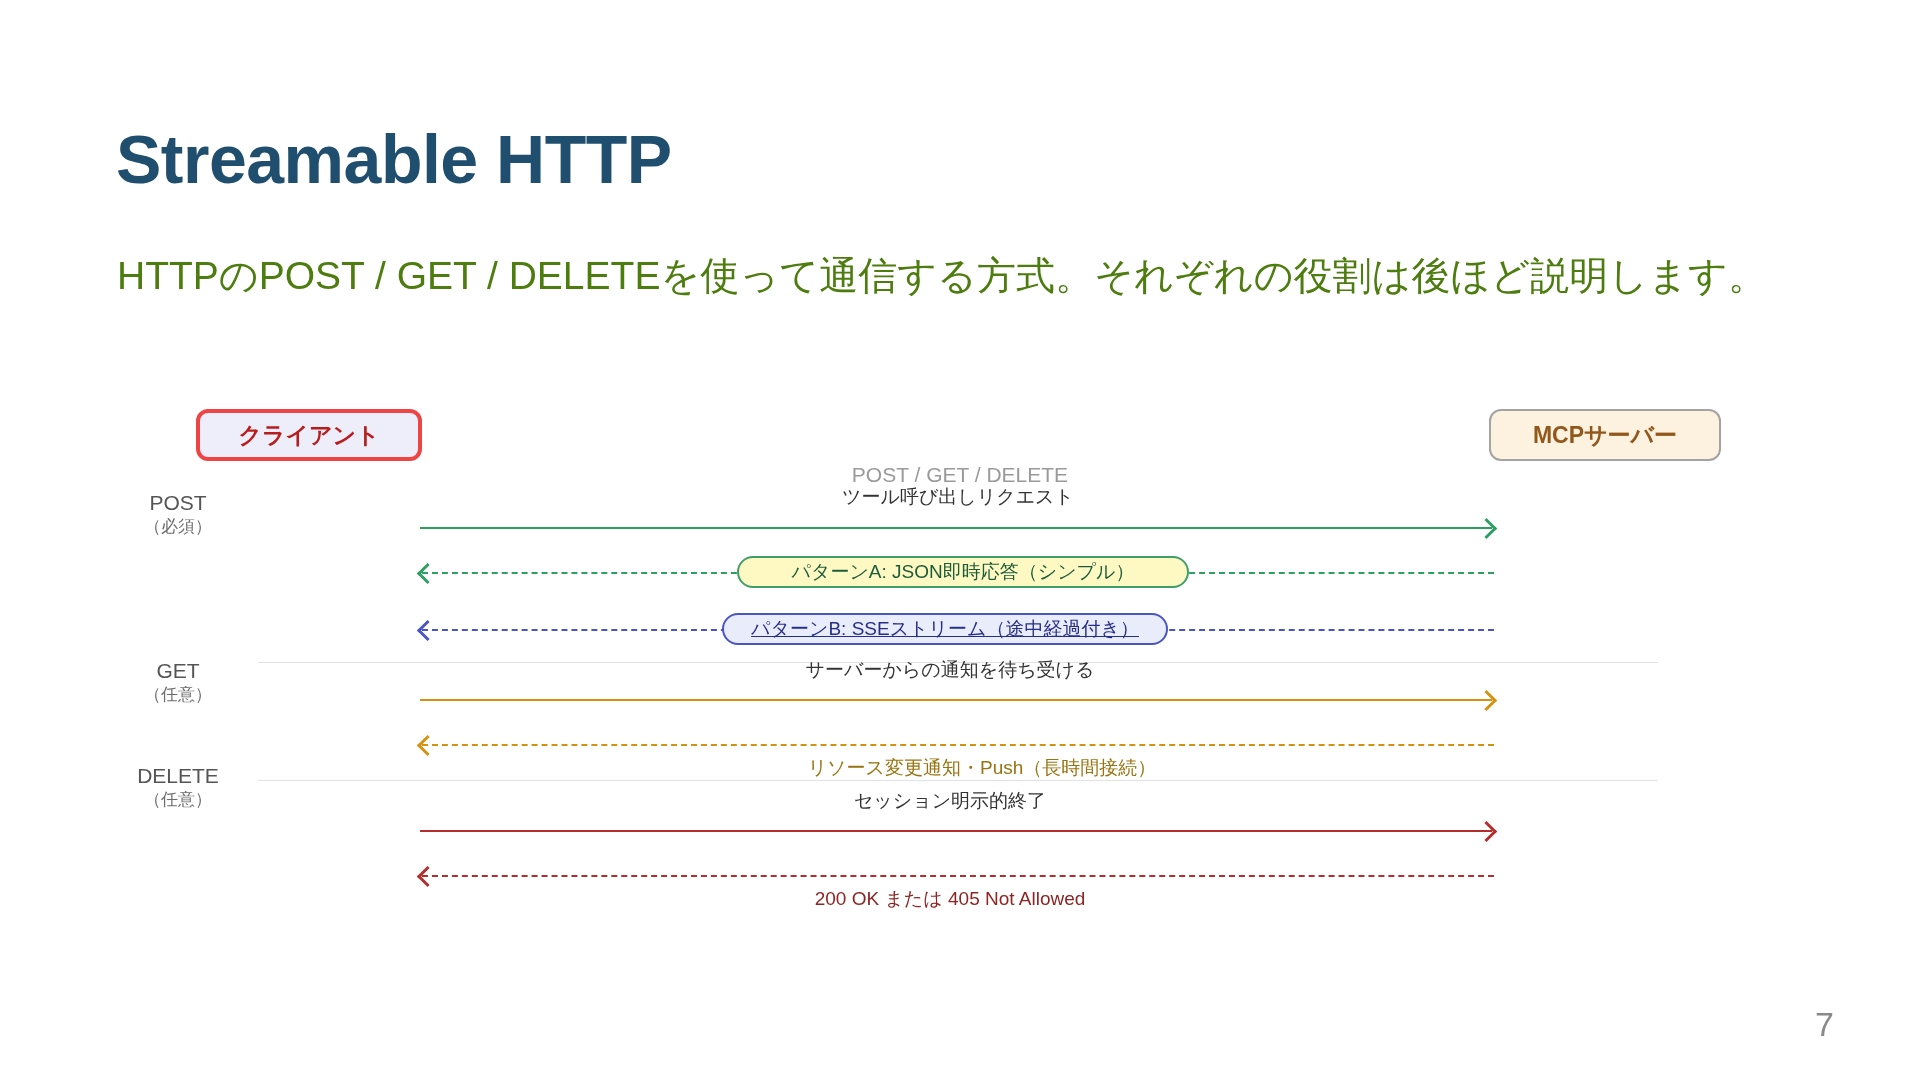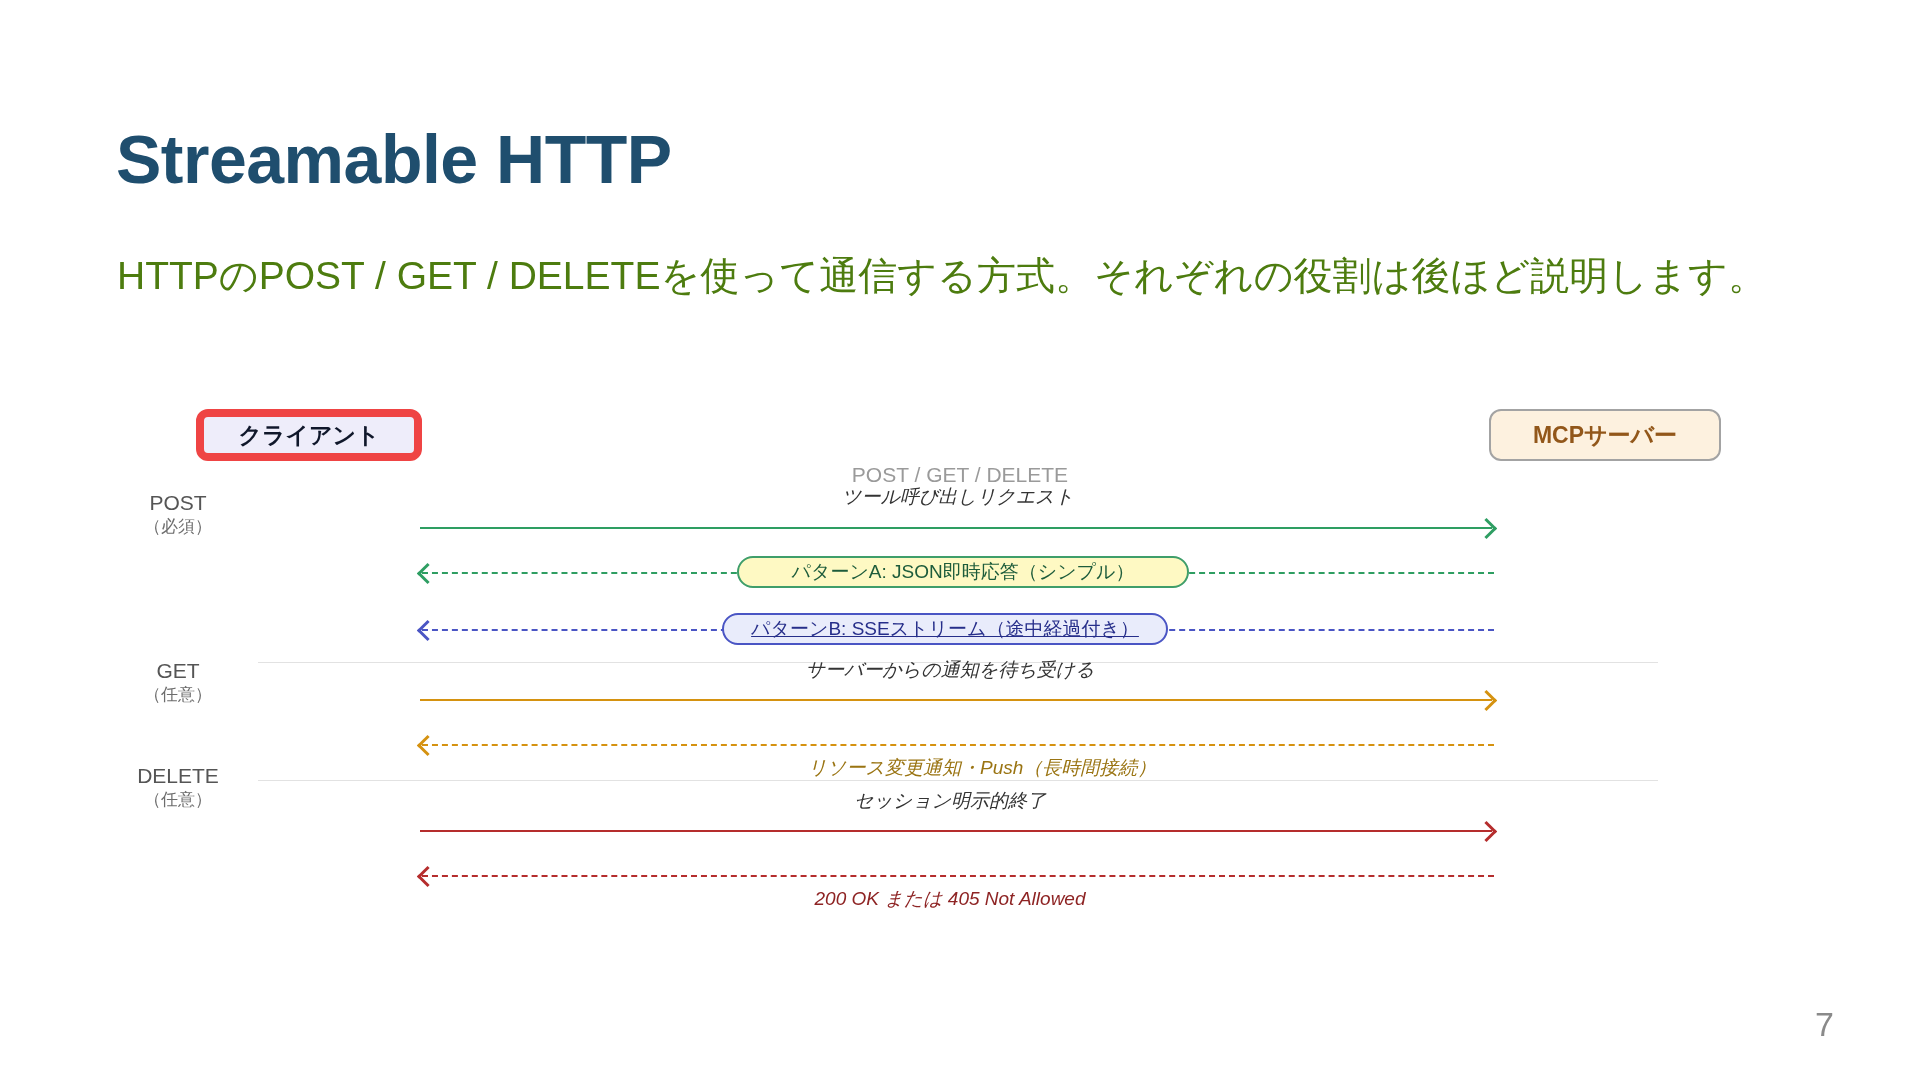--- a/index.html
+++ b/index.html
@@ -58,22 +58,22 @@
     justify-content: center;
     font-size: 23px;
     font-weight: 700;
     white-space: nowrap;
   }
   .node-client {
     left: 196px;
     top: 9px;
     width: 226px;
     background: #eeedfa;
-    border: 8px solid #ef4444;
-    color: #0f172a;
+    border: 4px solid #ef4444;
+    color: #b91c1c;
   }
   .node-server {
     left: 1489px;
     top: 9px;
     width: 232px;
     background: #fdf1df;
     border: 2px solid #a3a3a3;
     color: #92571a;
   }
 
@@ -127,21 +127,20 @@
   }
   .arrow.to-right .head { right: -2px; transform: rotate(-45deg); }
   .arrow.to-left  .head { left: -2px;  transform: rotate(135deg); }
 
   .arrow-label {
     position: absolute;
     width: 700px;
     text-align: center;
     font-size: 19px;
     white-space: nowrap;
-    font-style: italic;
   }
 
   
   .pill {
     position: absolute;
     height: 32px;
     border-radius: 16px;
     display: flex;
     align-items: center;
     justify-content: center;

